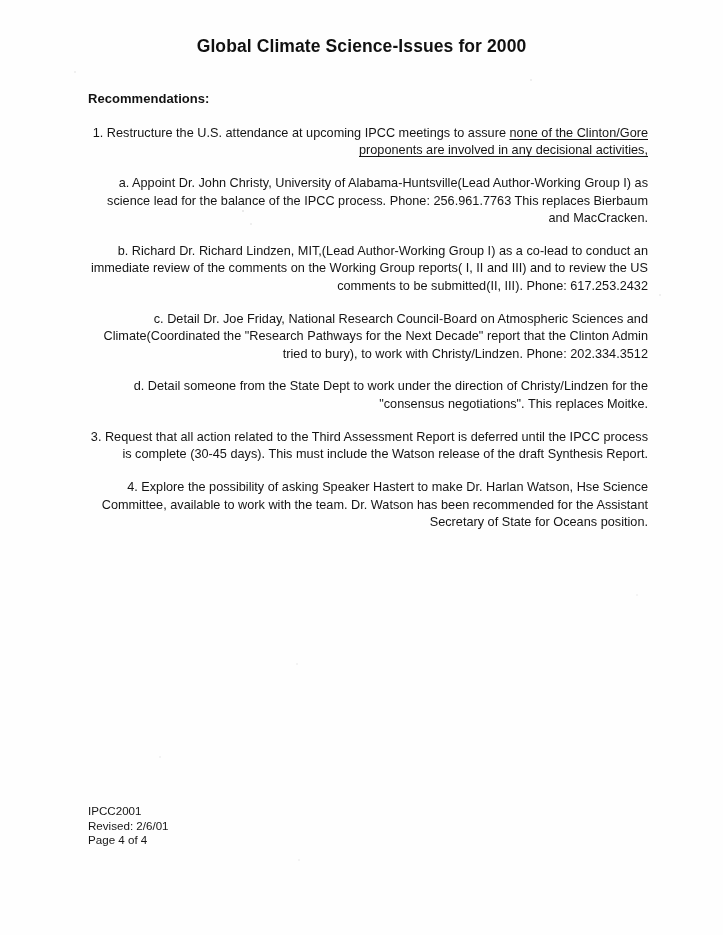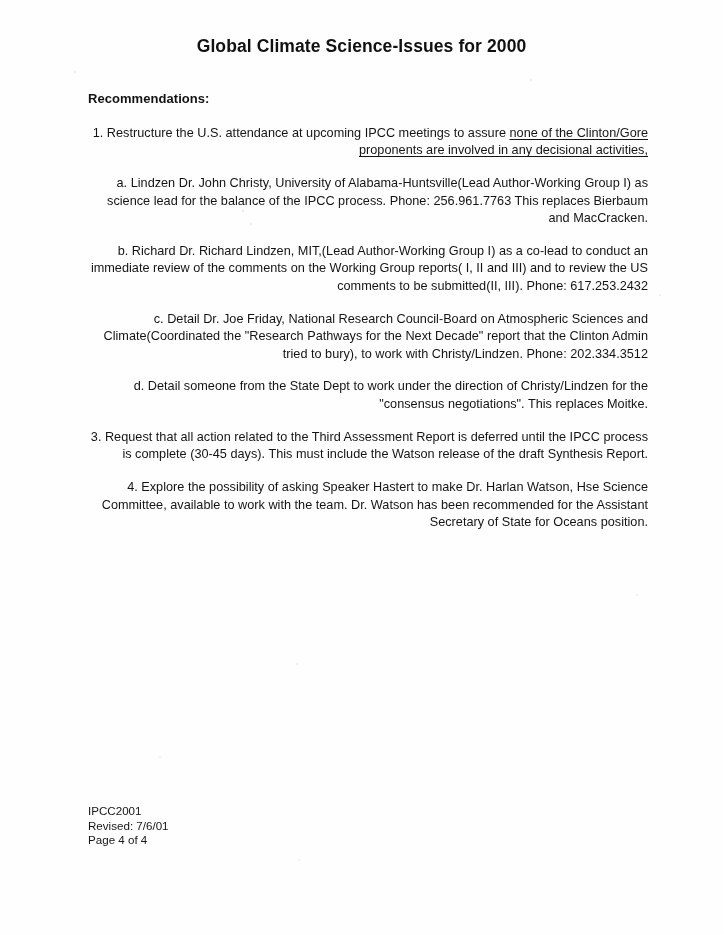--- a/index.html
+++ b/index.html
@@ -98,29 +98,29 @@
   <div class="scan-noise"></div>
 
   <div class="doc-title">Global Climate Science-Issues for 2000</div>
 
   <div class="body-block">
 
     <div class="section-heading">Recommendations:</div>
 
     <div id="paragraph-container">
         <p class="para"><span>1. Restructure the U.S. attendance at upcoming IPCC meetings to assure </span><span class="u">none of the Clinton/Gore proponents are involved in any decisional activities,</span></p>
-        <p class="para"><span>a. Lindzen </span><span class="b">Dr. John Christy</span><span>, University of Alabama-Huntsville(Lead Author-Working Group I) as science lead for the balance of the IPCC process. Phone: 256.961.7763 This replaces Bierbaum and MacCracken.</span></p>
+        <p class="para"><span>a. Appoint </span><span class="b">Dr. John Christy</span><span>, University of Alabama-Huntsville(Lead Author-Working Group I) as science lead for the balance of the IPCC process. Phone: 256.961.7763 This replaces Bierbaum and MacCracken.</span></p>
         <p class="para"><span>b. Richard </span><span class="b">Dr. Richard Lindzen</span><span>, MIT,(Lead Author-Working Group I) as a co-lead to conduct an immediate review of the comments on the Working Group reports( I, II and III) and to review the US comments to be submitted(II, III). Phone: 617.253.2432</span></p>
         <p class="para"><span>c. Detail </span><span class="b">Dr. Joe Friday</span><span>, National Research Council-Board on Atmospheric Sciences and Climate(Coordinated the "Research Pathways for the Next Decade" report that the Clinton Admin tried to bury), to work with Christy/Lindzen. Phone: 202.334.3512</span></p>
         <p class="para"><span>d. Detail someone from the State Dept to work under the direction of Christy/Lindzen for the "consensus negotiations". This replaces Moitke.</span></p>
         <p class="para"><span>3. Request that all action related to the Third Assessment Report is deferred until the IPCC process is complete (30-45 days). This must include the Watson release of the draft Synthesis Report.</span></p>
         <p class="para"><span>4. Explore the possibility of asking Speaker Hastert to make Dr. Harlan Watson, Hse Science Committee, available to work with the team. Dr. Watson has been recommended for the Assistant Secretary of State for Oceans position.</span></p>
       </div>
 
   </div>
 
   <div class="footer">
     <div>IPCC2001</div>
-    <div>Revised: 7/6/01</div>
+    <div>Revised: 2/6/01</div>
     <div>Page 4 of 4</div>
   </div>
 
 </div>
 
 </body></html>

